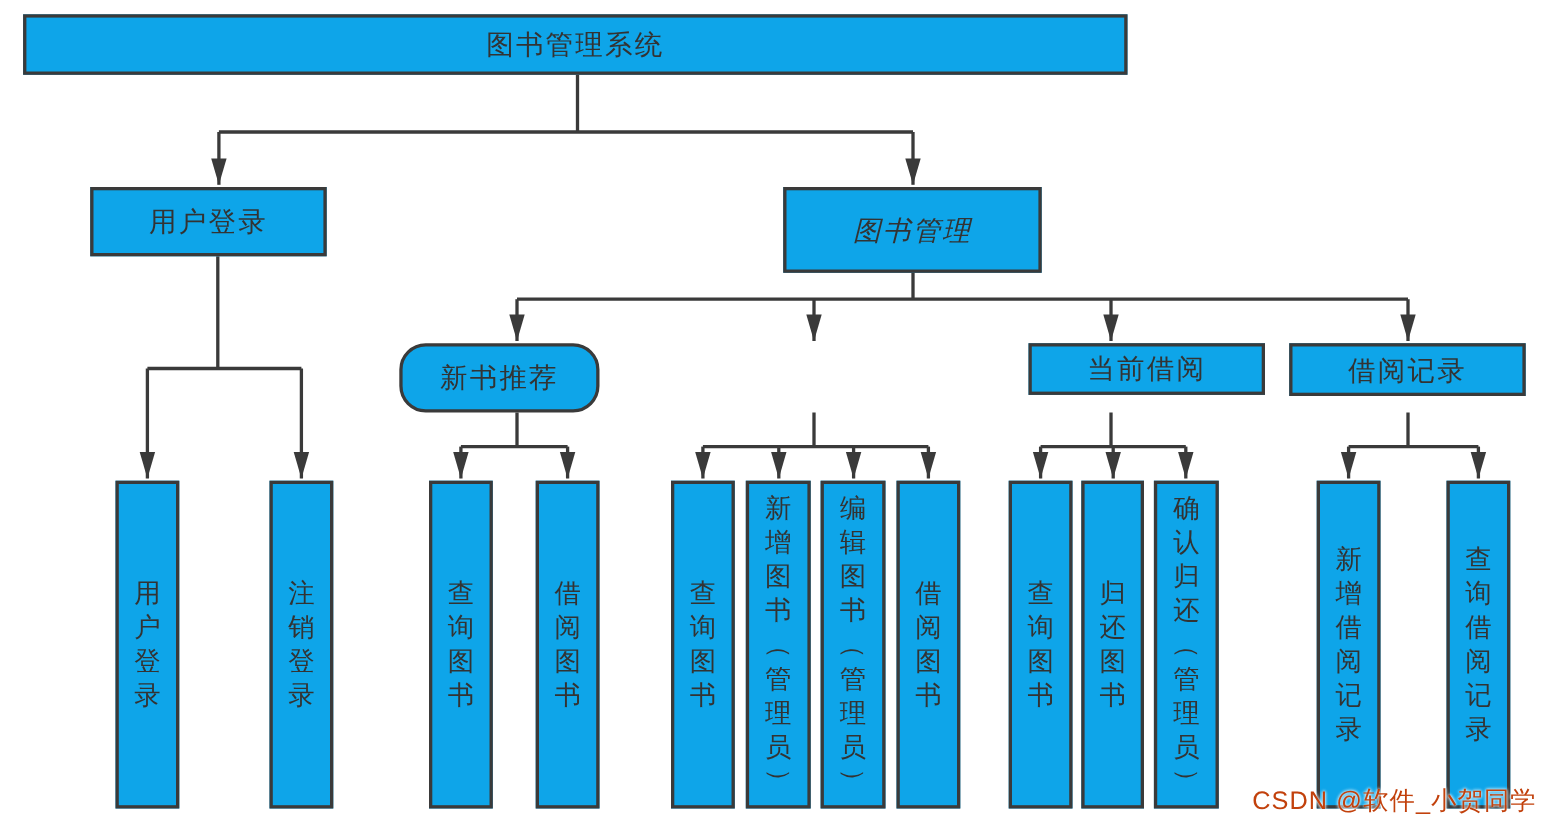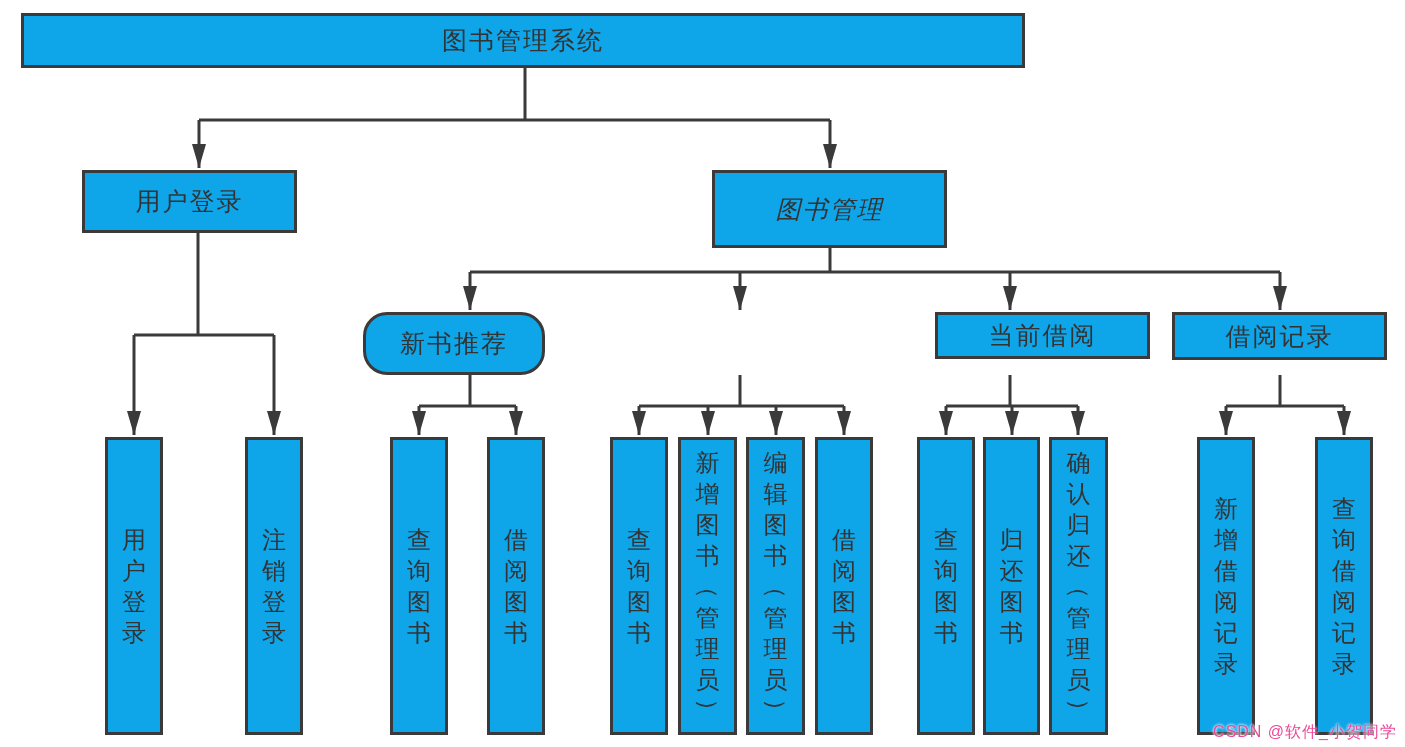--- a/index.html
+++ b/index.html
@@ -13,22 +13,22 @@
     box-sizing:border-box;display:flex;align-items:center;justify-content:center;
     color:#333333;font-size:25px;letter-spacing:2px;white-space:nowrap;
   }
   .leaf{
     font-size:24px;letter-spacing:0;flex-direction:column;white-space:normal;
     text-align:center;
   }
   .leaf .vchar{display:block;height:31px;line-height:31px;text-align:center;}
   .leaf .rot{transform:rotate(90deg);}
   #watermark{
-    position:absolute;right:8px;bottom:4px;font-size:16px;letter-spacing:1px;
-    color:#ec4899;z-index:5;
+    position:absolute;right:8px;bottom:4px;font-size:23px;letter-spacing:1px;
+    color:#c2410c;z-index:5;
     text-shadow:0 0 3px #ffffff,0 0 3px #ffffff;
   }
 </style>
 </head>
 <body>
 
 <div id="canvas">
 
   <svg id="edges" viewBox="0 0 1405 747" xmlns="http://www.w3.org/2000/svg">
     <defs>

